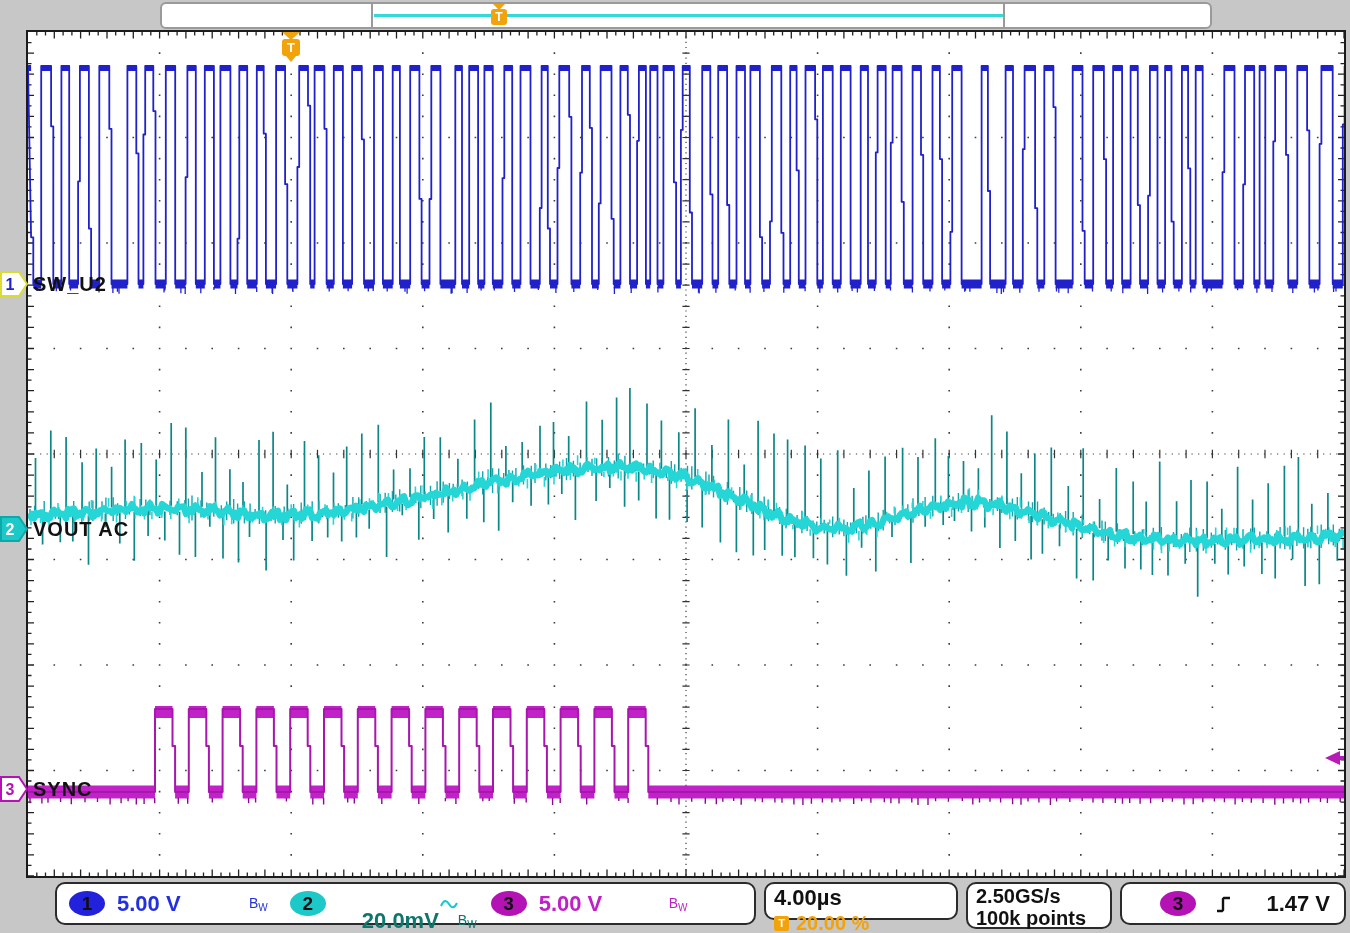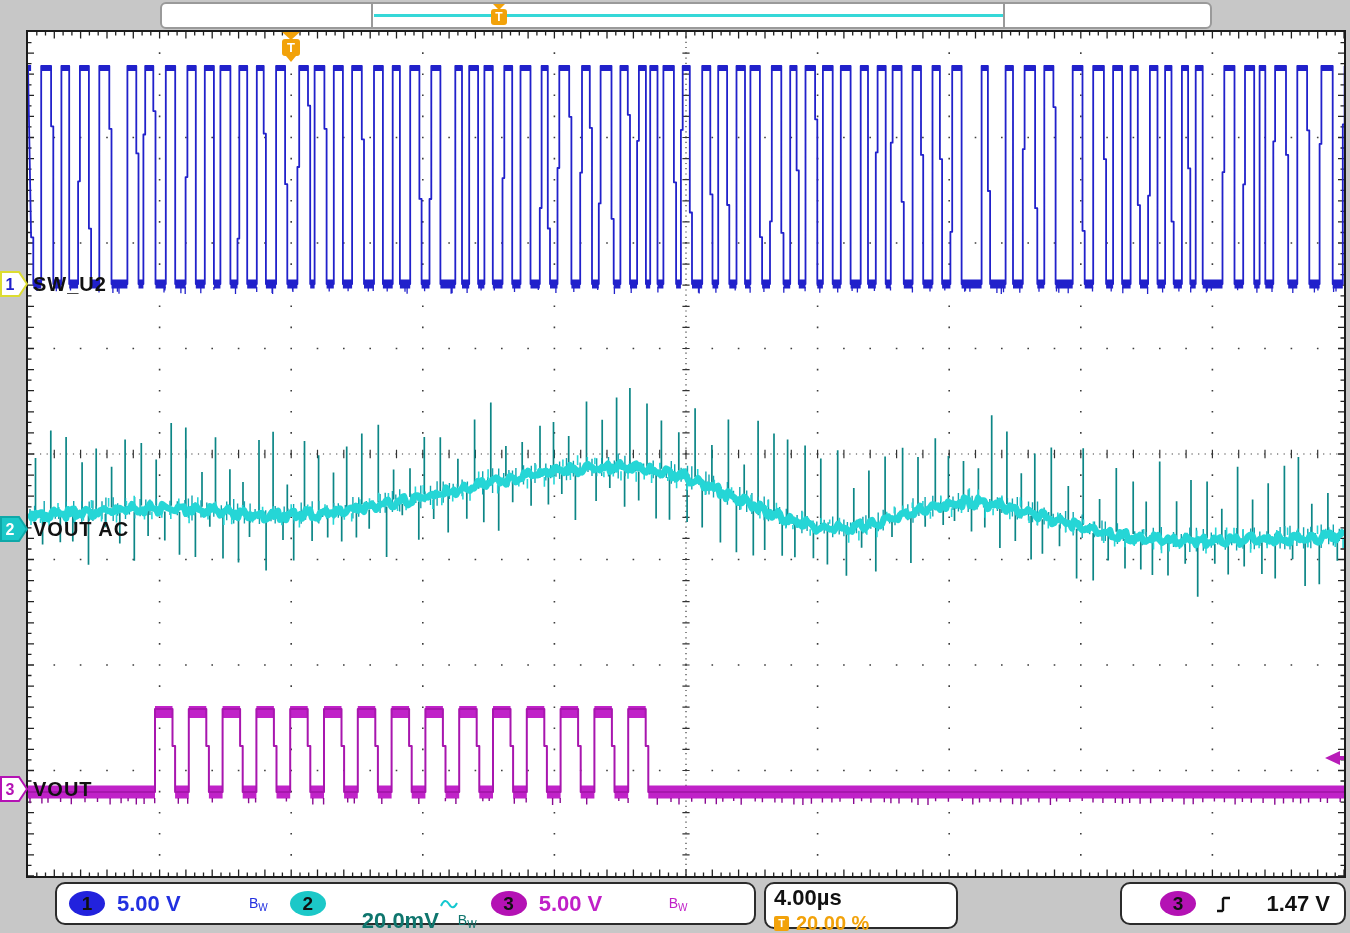--- a/index.html
+++ b/index.html
@@ -31,21 +31,21 @@
   #trig-flag .tip{position:absolute;left:6px;top:26px;width:0;height:0;border-left:5px solid transparent;
     border-right:5px solid transparent;border-top:6px solid #f2a20a;}
 
   
   .ch-marker{position:absolute;left:0px;width:28px;height:26px;}
   .ch-label{position:absolute;left:33px;font-size:20px;font-weight:bold;color:#111;letter-spacing:1px;}
 
   
   .robox{position:absolute;background:#fff;border:2px solid #2b2b2b;border-radius:10px;box-sizing:border-box;}
   #box-ch{left:55px;top:882px;width:701px;height:43px;display:flex;align-items:center;}
-  #box-horiz{left:764px;top:882px;width:194px;height:47px;padding:1px 0 0 8px;}
+  #box-horiz{left:764px;top:882px;width:194px;height:38px;padding:1px 0 0 8px;}
   #box-acq{left:966px;top:882px;width:146px;height:47px;padding:1px 0 0 8px;}
   #box-trig{left:1120px;top:882px;width:226px;height:43px;display:flex;align-items:center;}
 
   .badge{width:36px;height:25px;border-radius:50%;font-size:19px;font-weight:bold;color:#101010;
     text-align:center;line-height:25px;flex:0 0 auto;}
   .b-ch1{background:#2222dd;}
   .b-ch2{background:#1cc8c8;}
   .b-ch3{background:#b412b4;}
   .scale-text{font-size:22px;font-weight:bold;white-space:nowrap;}
   .t-ch1{color:#2230e0;}
@@ -113,21 +113,21 @@
     <polygon points="1,1 19,1 27,13 19,25 1,25" fill="#1cc8c8" stroke="#0fa8a8" stroke-width="2"></polygon>
     <text x="10" y="19" text-anchor="middle" font-size="16" font-weight="bold" fill="#ffffff">2</text>
   </svg>
   <svg class="ch-marker" style="top:776px;">
     <polygon points="1,1 19,1 27,13 19,25 1,25" fill="#ffffff" stroke="#b412b4" stroke-width="2"></polygon>
     <text x="10" y="19" text-anchor="middle" font-size="16" font-weight="bold" fill="#b412b4">3</text>
   </svg>
 
   <div class="ch-label" style="top:273px;">SW_U2</div>
   <div class="ch-label" style="top:518px;">VOUT AC</div>
-  <div class="ch-label" style="top:778px;">VOUT</div>
+  <div class="ch-label" style="top:778px;">SYNC</div>
 
   <div id="box-ch" class="robox">
     <div class="badge b-ch1" style="margin-left:12px;">1</div>
     <div class="scale-text t-ch1" style="margin-left:12px;width:98px;">5.00 V</div>
     <div class="bw t-ch1" style="margin-left:34px;"><span>B</span><sub>W</sub></div>
     <div class="badge b-ch2" style="margin-left:22px;">2</div>
     <div class="scale-text t-ch2" style="margin-left:36px;">20.0mV</div>
     <svg width="18" height="16" style="margin-left:1px;">
       <path d="M1,10 Q5,1 9,8 T17,7" stroke="#16c8d0" stroke-width="2" fill="none"></path>
     </svg>
@@ -138,20 +138,24 @@
   </div>
 
   <div id="box-horiz" class="robox">
     <div id="tb-val">4.00µs</div>
     <div class="horiz-row2">
       <div id="tb-badge">T</div>
       <div id="tb-pos">20.00 %</div>
     </div>
   </div>
 
+  <div id="box-acq" class="robox">
+    <div class="acq-line">2.50GS/s</div>
+    <div class="acq-line">100k points</div>
+  </div>
 
   <div id="box-trig" class="robox">
     <div class="badge b-ch3" style="margin-left:38px;">3</div>
     <svg width="20" height="22" style="margin-left:18px;">
       <path d="M3,18 L8,18 L9,17 L9,6 L10,5 L16,5" stroke="#111" stroke-width="2.4" fill="none"></path>
     </svg>
     <div id="trig-level">1.47 V</div>
   </div>
 
 </div>

